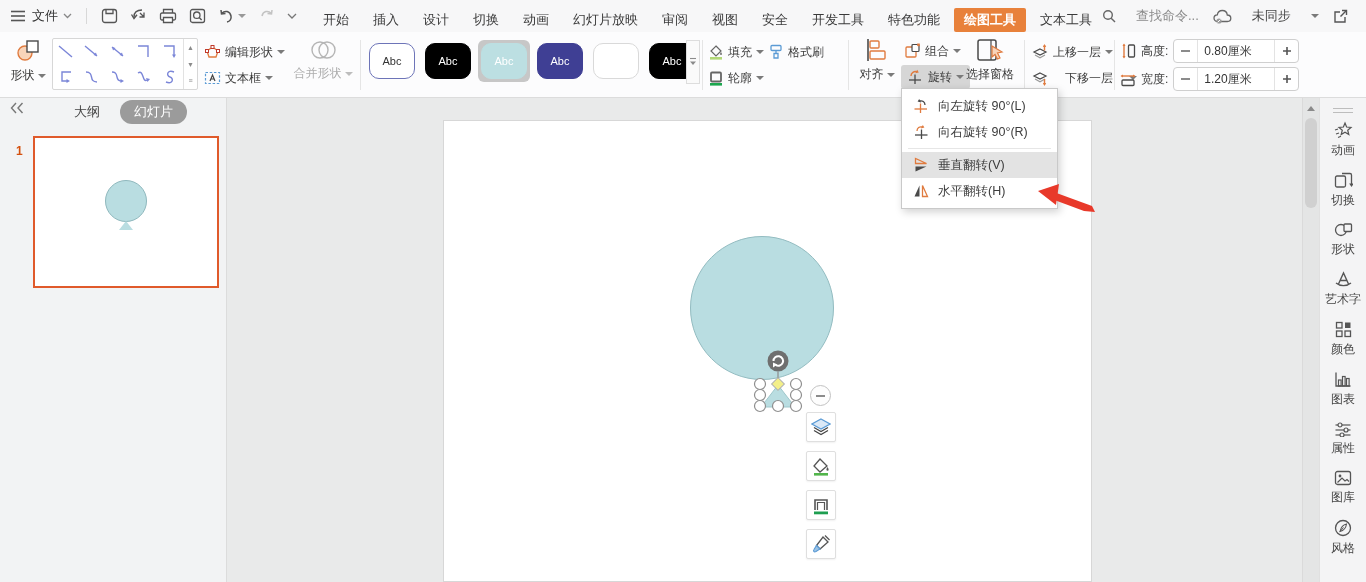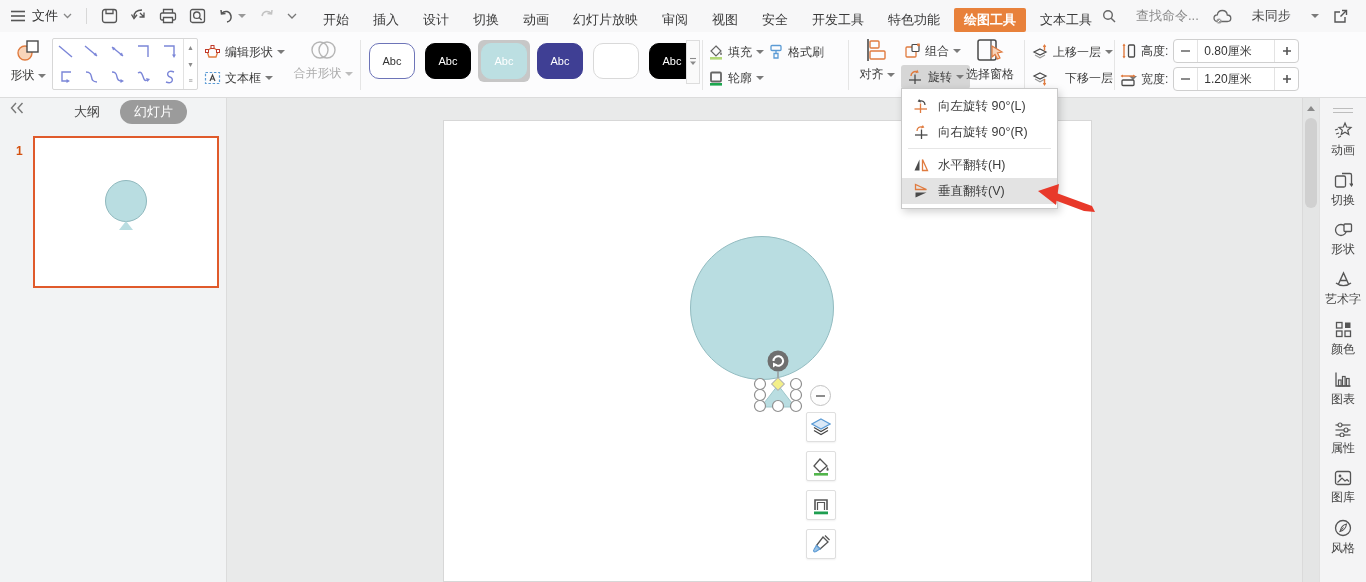--- a/index.html
+++ b/index.html
@@ -671,33 +671,33 @@
     <div class="menu-item">
       <svg width="16" height="16" viewBox="0 0 16 16">
           <path d="M4 7 C4 3.8 6.5 2.2 9.5 3" fill="none" stroke="#e07b3f" stroke-width="1.3"></path>
           <path d="M11.4 3.6 L7.8 4.4 L9.8 1 Z" fill="#e07b3f"></path>
           <line x1="2" y1="11" x2="14.5" y2="11" stroke="#4a4a4a" stroke-width="1.3"></line>
           <line x1="8.5" y1="5.5" x2="8.5" y2="15" stroke="#4a4a4a" stroke-width="1.3"></line>
         </svg>
       <span class="txt">向右旋转 90°(R)</span>
     </div>
     <div class="menu-sep"></div>
+    <div class="menu-item hl">
+      <svg width="16" height="16" viewBox="0 0 16 16">
+          <path d="M2.5 6.5 H13.5 L2.5 1.5 Z" fill="none" stroke="#e07b3f" stroke-width="1.3"></path>
+          <path d="M2.5 9.5 H13.5 L2.5 14.5 Z" fill="#4a4a4a"></path>
+        </svg>
+      <span class="txt">垂直翻转(V)</span>
+    </div>
     <div class="menu-item">
       <svg width="16" height="16" viewBox="0 0 16 16">
           <path d="M6.5 2.5 V13.5 L1.5 13.5 Z" fill="#4a4a4a"></path>
           <path d="M9.5 2.5 V13.5 L14.5 13.5 Z" fill="none" stroke="#e07b3f" stroke-width="1.3"></path>
         </svg>
       <span class="txt">水平翻转(H)</span>
-    </div>
-    <div class="menu-item hl">
-      <svg width="16" height="16" viewBox="0 0 16 16">
-          <path d="M2.5 6.5 H13.5 L2.5 1.5 Z" fill="none" stroke="#e07b3f" stroke-width="1.3"></path>
-          <path d="M2.5 9.5 H13.5 L2.5 14.5 Z" fill="#4a4a4a"></path>
-        </svg>
-      <span class="txt">垂直翻转(V)</span>
     </div>
   </div>
 
   <svg class="red-arrow" width="62" height="36" viewBox="0 0 62 36">
     <polygon points="2,9 23,2 20,23" fill="#e8392a"></polygon>
     <polygon points="15,9 56,24 59,30 48,29 13,16" fill="#e8392a"></polygon>
   </svg>
 
 </div>
 

